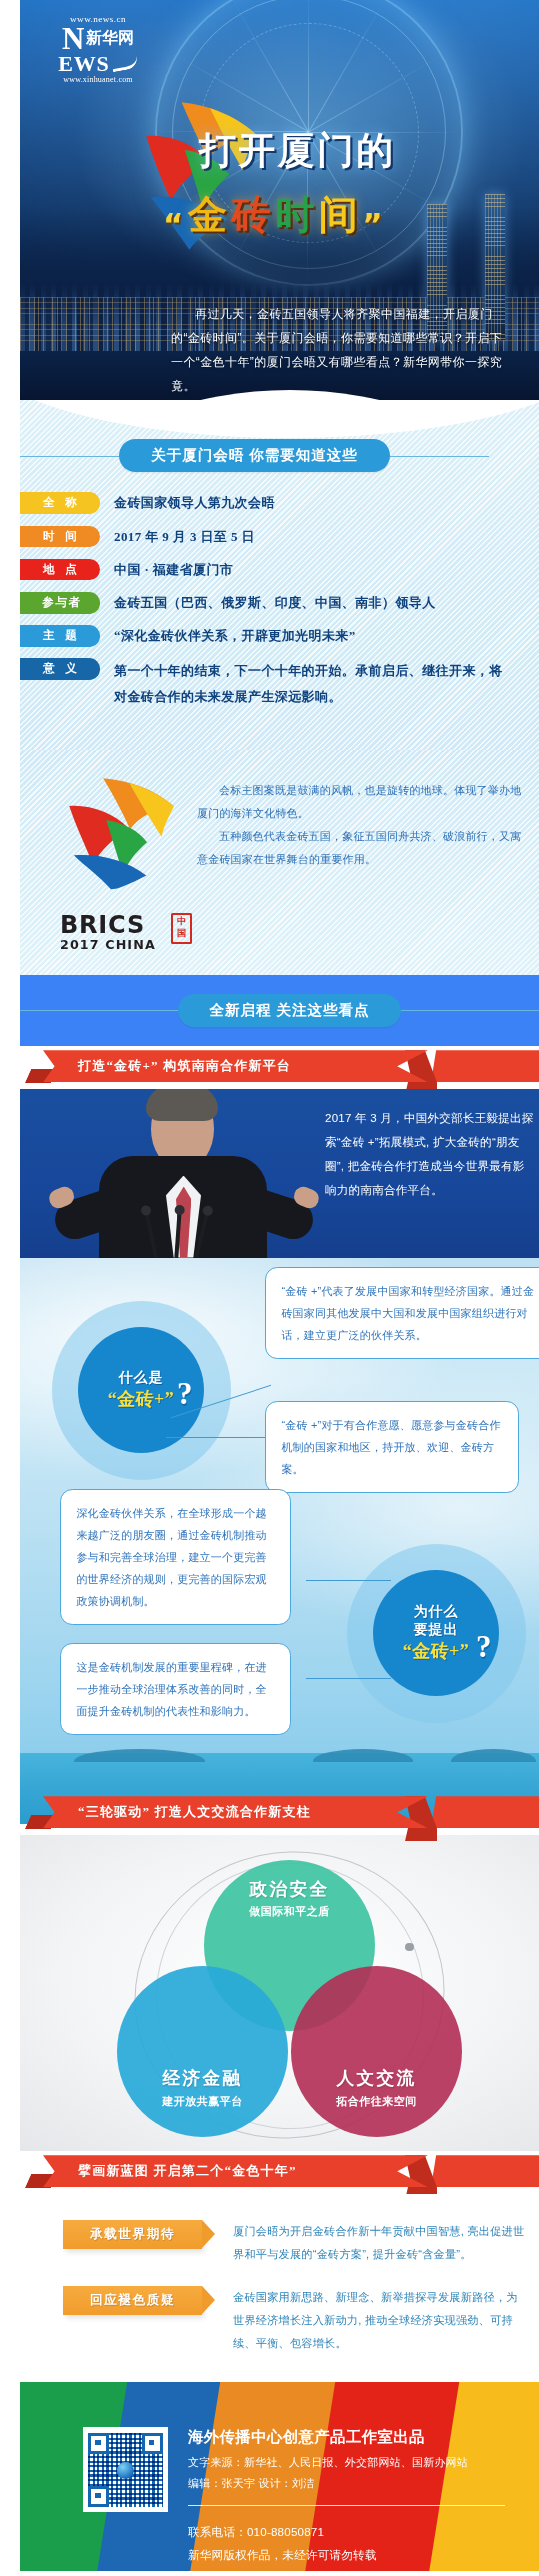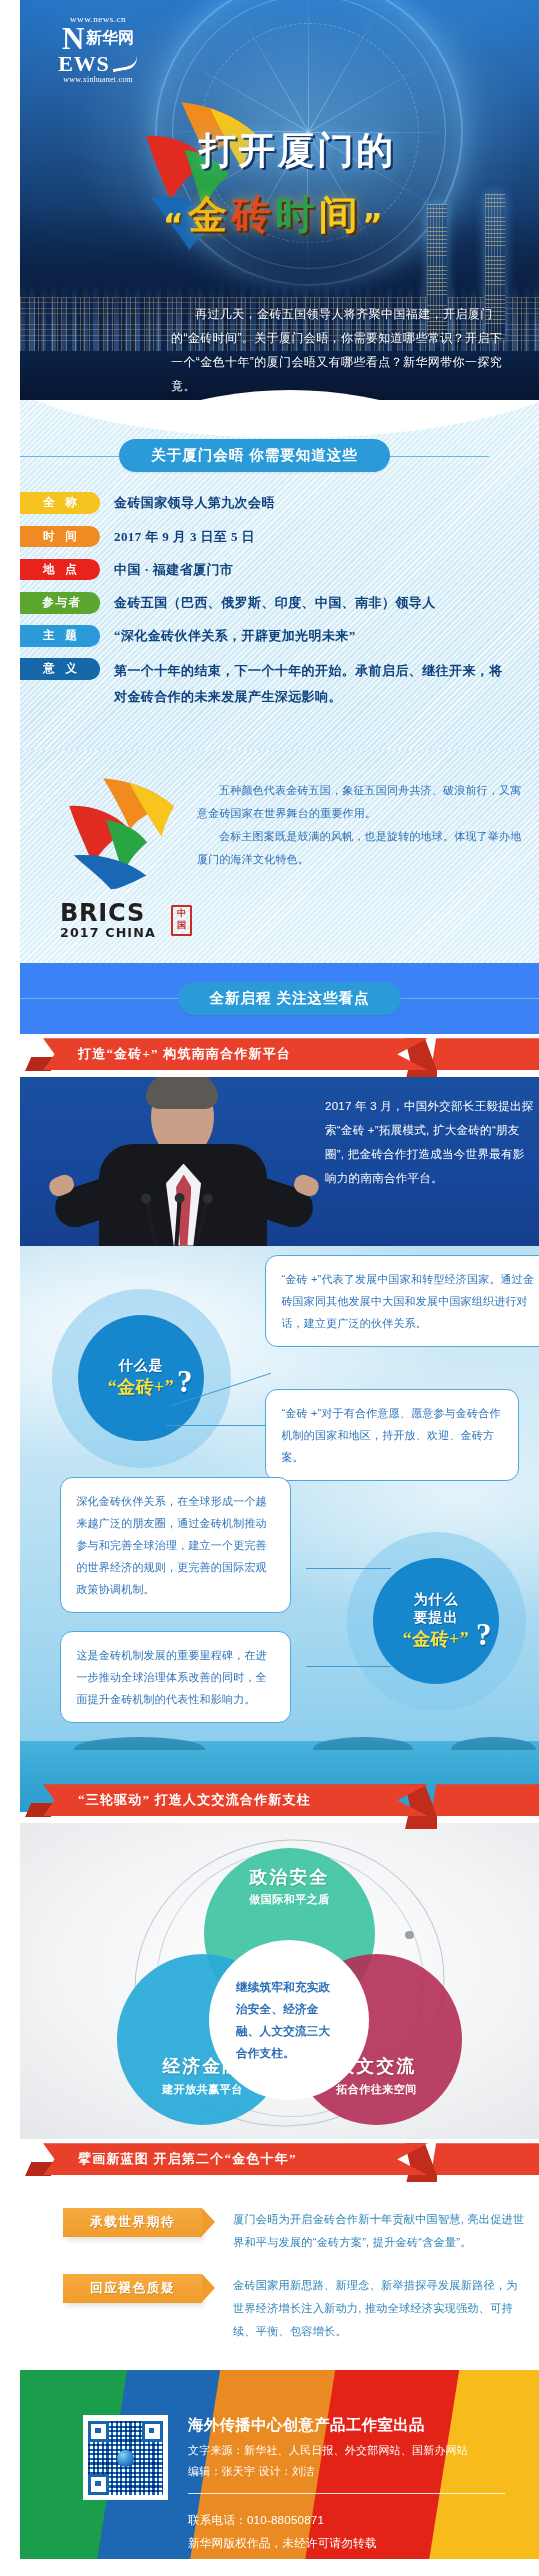--- a/index.html
+++ b/index.html
@@ -208,21 +208,21 @@
   }
   .info-value.multi { line-height: 26px; max-width: 393px; }
 
   
   .sec-emblem {
     position: relative; width: 539px; padding: 20px 0 23px; background: #fff;
     display: flex; align-items: flex-start;
   }
   .emblem-box { flex: 0 0 177px; padding-left: 40px; padding-top: 4.6px; }
   .brics-word {
-    margin-top: 7px; display: flex; align-items: center; gap: 15px;
+    margin-top: 19px; display: flex; align-items: flex-start; gap: 15px;
   }
   .brics-text { line-height: 1; }
   .brics-b { font-size: 24px; font-weight: 700; color: #231f20; letter-spacing: 0.8px; font-family: "DejaVu Sans", sans-serif; }
   .brics-y { font-size: 12.7px; font-weight: 700; color: #231f20; letter-spacing: 1.1px; margin-top: 2.3px; font-family: "DejaVu Sans", sans-serif; }
   .brics-seal {
     width: 21.6px; height: 31px; border: 2px solid #d32a20; border-radius: 1.5px;
     display: flex; flex-direction: column; align-items: center; justify-content: space-around;
     color: #d32a20; font-size: 9.2px; font-weight: 700; line-height: 1; padding: 1.5px 0;
     font-family: "Liberation Serif", serif;
   }
@@ -579,22 +579,22 @@
           <div class="brics-b">BRICS</div>
           <div class="brics-y">2017 CHINA</div>
         </div>
         <div class="brics-seal">
           <span>中</span>
           <span>国</span>
         </div>
       </div>
     </div>
     <div class="emblem-text" style="position:relative;z-index:2">
+      <p>会标主图案既是鼓满的风帆，也是旋转的地球。体现了举办地厦门的海洋文化特色。</p>
       <p>五种颜色代表金砖五国，象征五国同舟共济、破浪前行，又寓意金砖国家在世界舞台的重要作用。</p>
-      <p>会标主图案既是鼓满的风帆，也是旋转的地球。体现了举办地厦门的海洋文化特色。</p>
     </div>
   </div>
 
   <div style="position:relative;width:539px;height:71px;background:#3b82f6;display:flex;align-items:center;justify-content:center">
     <div class="chip-rule"></div>
     <div class="chip-title">全新启程 关注这些看点</div>
   </div>
 
   <div class="ribbon-wrap">
     <div class="ribbon-tail-l"></div>
@@ -683,23 +683,20 @@
     </div>
     <div class="vcircle vleft">
       <div class="vname">经济金融</div>
       <div class="vsub">建开放共赢平台</div>
     </div>
     <div class="vcircle vright">
       <div class="vname">人文交流</div>
       <div class="vsub">拓合作往来空间</div>
     </div>
 
-    <div class="vcenter">
-      <p>继续筑牢和充实政治安全、经济金融、人文交流三大合作支柱。</p>
-    </div>
   </div>
 
   <div class="ribbon-wrap">
     <div class="ribbon-tail-l"></div>
     <div class="ribbon-right-bar"></div>
     <div class="ribbon-tail-r"></div>
     <div class="ribbon">
       <span class="ribbon-label">擘画新蓝图 开启第二个“金色十年”</span>
     </div>
   </div>

